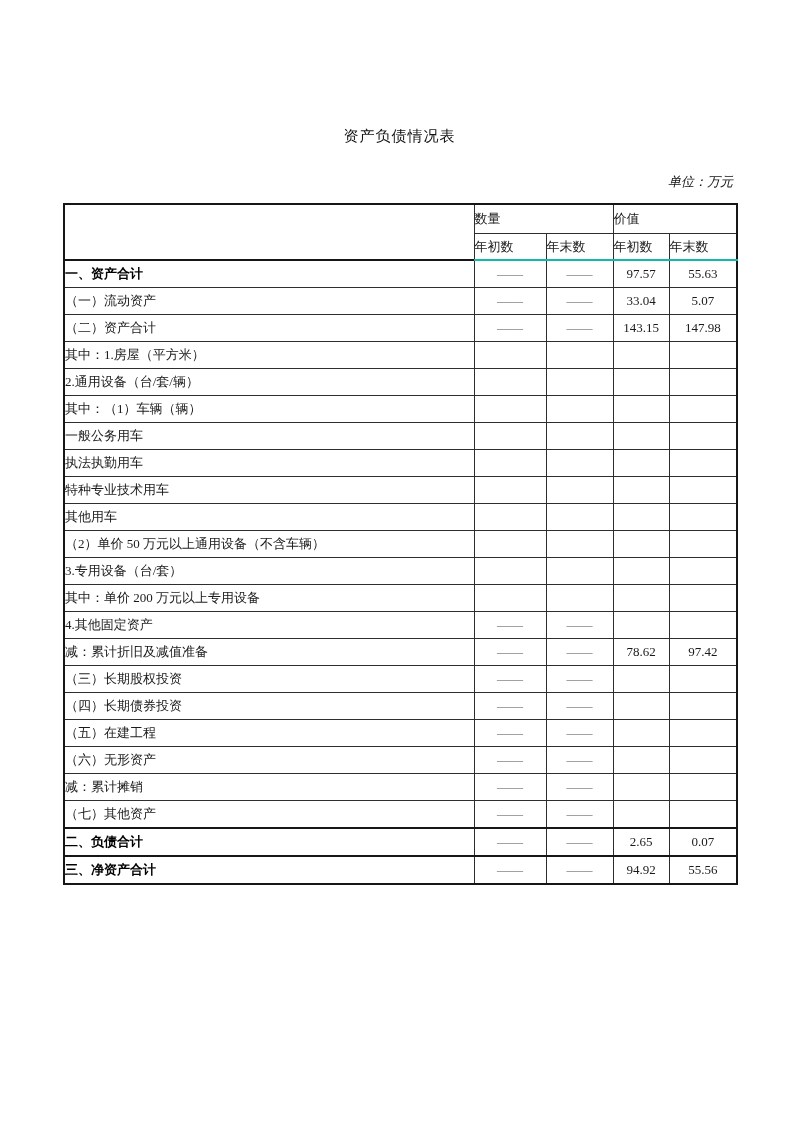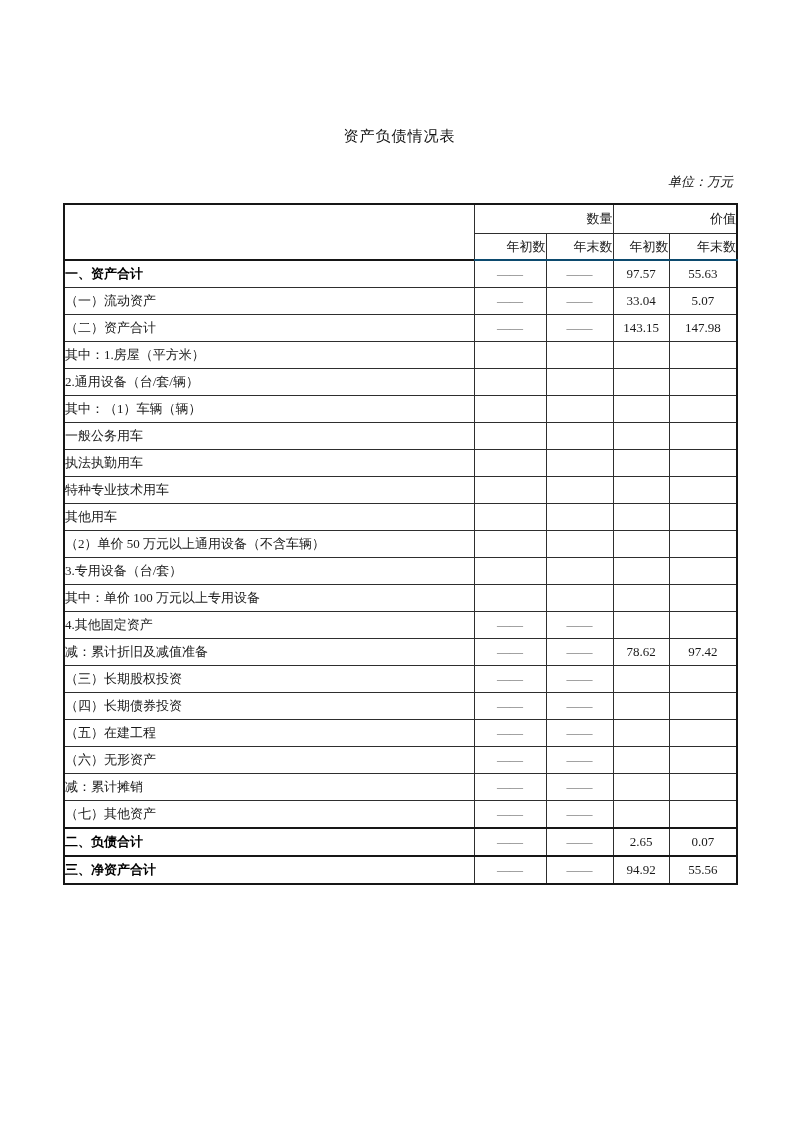--- a/index.html
+++ b/index.html
@@ -35,22 +35,22 @@
     border:2px solid #161616;
   }
   table.balance th, table.balance td {
     border:1px solid #2e2e2e;
     font-size:13px;
     font-weight:400;
     padding:0;
     overflow:hidden;
     white-space:nowrap;
   }
-  thead tr.group-row th { height:28px; text-align:right; }
-  thead tr.sub-row th { height:25px; text-align:right; border-bottom:2px solid #0c4a6e; }
+  thead tr.group-row th { height:28px; text-align:left; }
+  thead tr.sub-row th { height:25px; text-align:left; border-bottom:2px solid #14b8a6; }
   tbody td { height:26px; }
   td.label { text-align:left; }
   td.num { text-align:center; font-family:"Liberation Serif","DejaVu Serif",serif; }
   td.dash { color:#6f6f6f; }
   tr.total-row td { border-top:2px solid #161616; }
   tr.total-row td.label { font-weight:700; color:#000; }
   .ind-0 { padding-left:6px; }
   .ind-1 { padding-left:25px; }
   .ind-2 { padding-left:45px; }
   .ind-3 { padding-left:73px; }
@@ -165,21 +165,21 @@
             <td class="num"></td>
           </tr>
           <tr>
             <td class="label ind-4">3.专用设备（台/套）</td>
             <td class="num"></td>
             <td class="num"></td>
             <td class="num"></td>
             <td class="num"></td>
           </tr>
           <tr>
-            <td class="label ind-5">其中：单价 100 万元以上专用设备</td>
+            <td class="label ind-5">其中：单价 200 万元以上专用设备</td>
             <td class="num"></td>
             <td class="num"></td>
             <td class="num"></td>
             <td class="num"></td>
           </tr>
           <tr>
             <td class="label ind-4">4.其他固定资产</td>
             <td class="num dash">——</td>
             <td class="num dash">——</td>
             <td class="num"></td>

